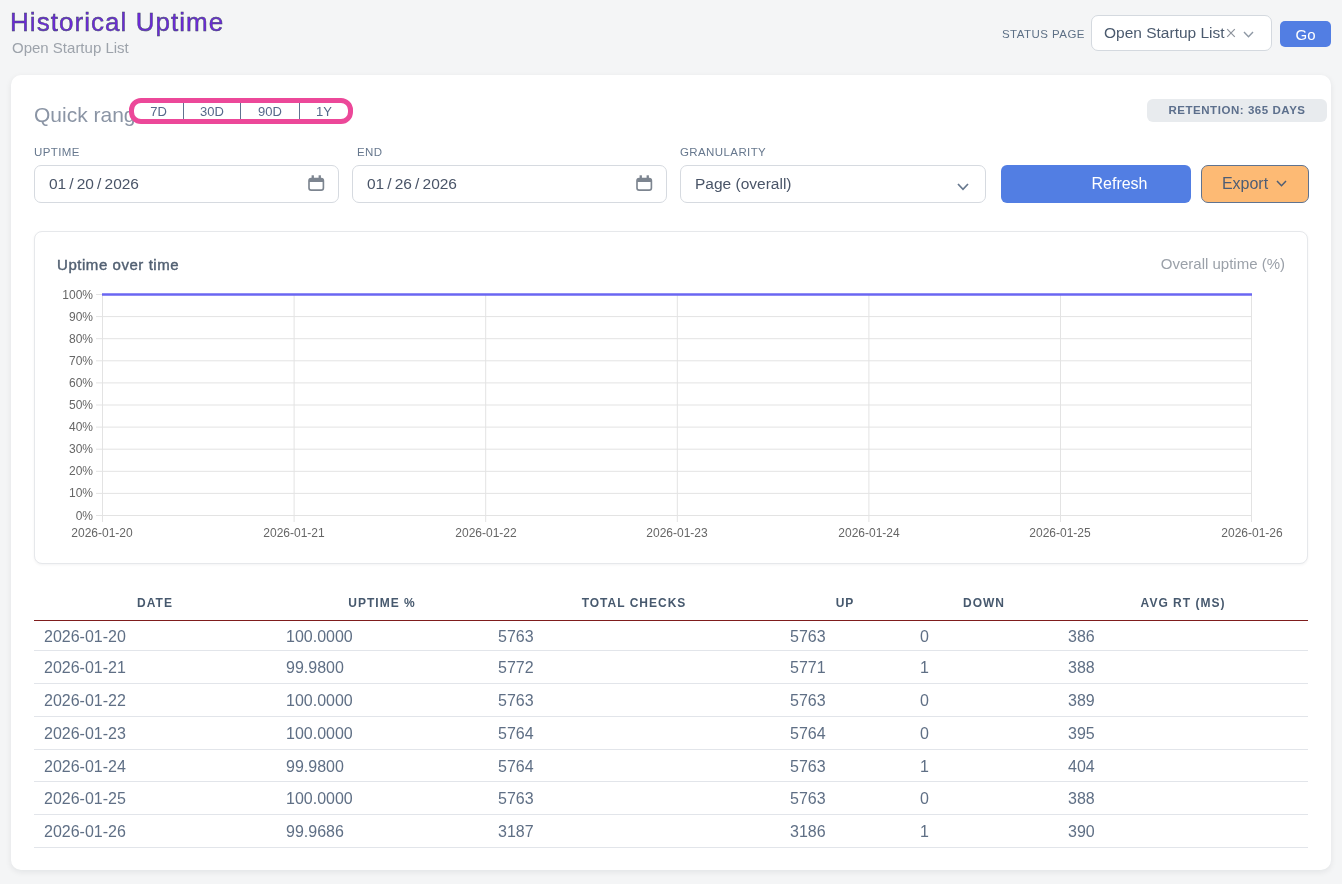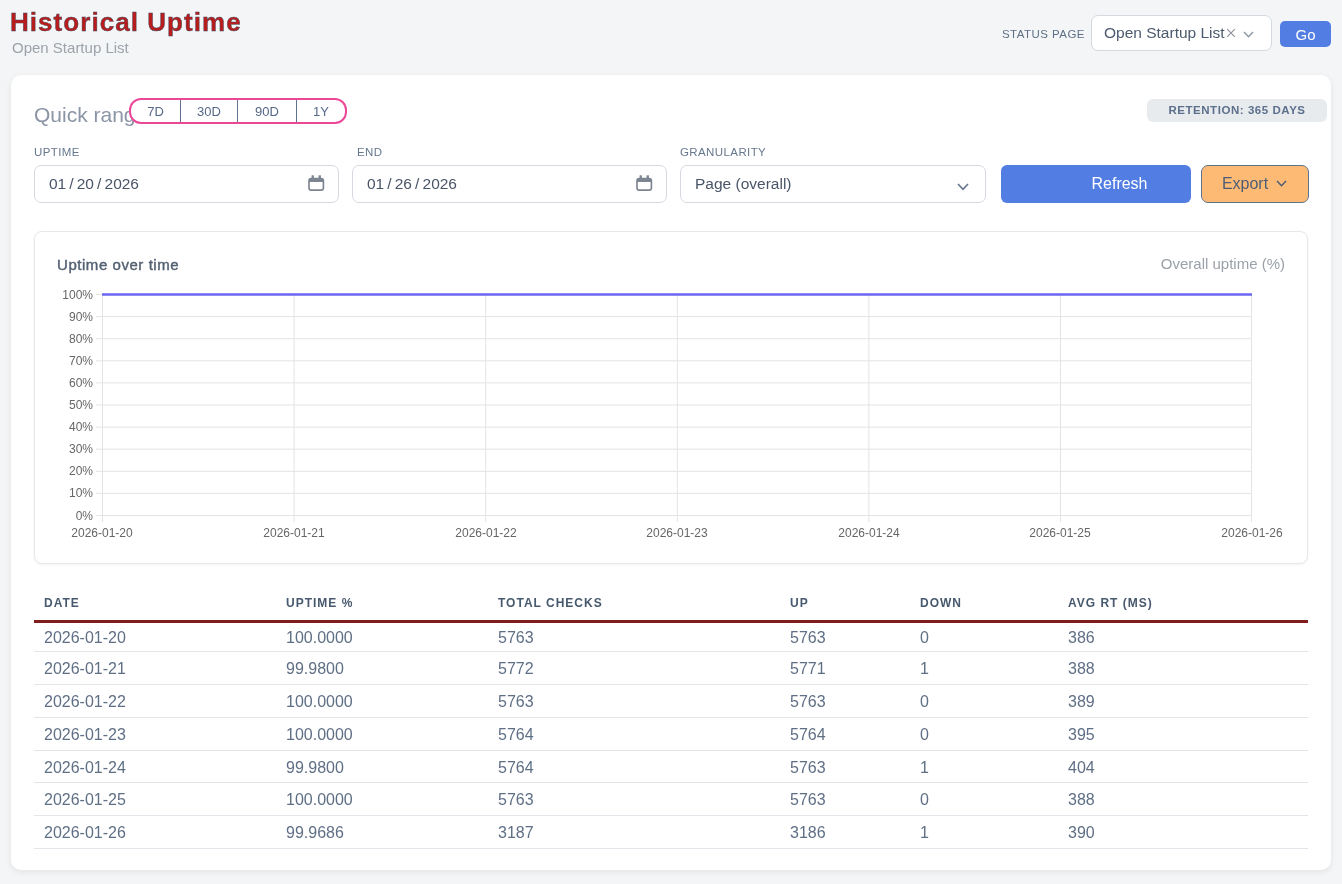--- a/index.html
+++ b/index.html
@@ -1,46 +1,46 @@
 <!DOCTYPE html>
 <html><head>
 <meta charset="utf-8">
 <style>
   * { margin:0; padding:0; box-sizing:border-box; }
   html,body { width:1342px; height:884px; background:#f4f5f6; font-family:"Liberation Sans", sans-serif; position:relative; overflow:hidden; }
   .abs { position:absolute; }
 
-  h1 { left:10px; top:7px; font-size:26px; font-weight:700; letter-spacing:1.05px; -webkit-text-stroke:0.45px #3f4e64; color:#b91c1c; }
+  h1 { left:10px; top:7px; font-size:26px; font-weight:400; letter-spacing:1.05px; -webkit-text-stroke:0.45px #3f4e64; color:#6d28d9; }
   .subtitle { left:12px; top:39px; font-size:15px; color:#9da3ab; }
 
   .sp-label { top:28px; left:1002px; font-size:11.5px; color:#5d7086; letter-spacing:0.45px; }
   .sp-select { left:1091px; top:15px; width:181px; height:36px; background:#fff; border:1px solid #d4d9df; border-radius:7px; display:flex; align-items:center; padding-left:12px; }
   .sp-select .txt { font-size:15.5px; color:#4b5a6e; }
   .go { left:1280px; top:21px; width:51px; height:26px; background:#527ee3; border-radius:5px; color:#fff; font-size:15px; display:flex; align-items:center; justify-content:center; }
 
   .card { left:11px; top:75px; width:1320px; height:795px; background:#fff; border-radius:10px; box-shadow:0 2px 6px rgba(16,24,40,.08); }
 
   .qr-label { left:34px; top:103px; font-size:21px; color:#8b95a5; }
-  .btn-group { left:129px; top:98px; height:26px; display:flex; border:2px solid #ec4899; border-radius:12px; overflow:hidden; background:#fff; }
+  .btn-group { left:129px; top:98px; height:26px; display:flex; border:5px solid #ec4899; border-radius:12px; overflow:hidden; background:#fff; }
   .btn-group .b { display:flex; align-items:center; justify-content:center; font-size:13px; color:#55688a; border-left:1px solid #5f7390; }
   .btn-group .b:first-child { border-left:none; }
 
   .badge { top:98.5px; left:1147px; width:180px; height:23px; background:#e8ebee; border-radius:6px; display:flex; align-items:center; justify-content:center; font-size:11.5px; font-weight:700; letter-spacing:0.55px; color:#5c6f8c; }
 
   .flabel { font-size:11.5px; color:#67788e; letter-spacing:0.4px; }
   .input { top:164.5px; height:38px; background:#fff; border:1px solid #d6dae0; border-radius:7px; display:flex; align-items:center; padding:0 14px; font-size:15.5px; color:#4a5568; }
   .refresh { left:1001px; top:164.5px; width:190px; height:38px; background:#527ee3; border-radius:6px; color:#fff; font-size:16px; display:flex; align-items:center; justify-content:center;padding-left:47px; }
   .export { left:1200.5px; top:164.5px; width:108px; height:38px; background:#fdba74; border:1px solid #5f7390; border-radius:7px; color:#4d5d75; font-size:16px; display:flex; align-items:center; justify-content:center; gap:8px; }
 
   .chart-card { left:34px; top:231px; width:1274px; height:333px; background:#fff; border:1px solid #e6e8eb; border-radius:8px; box-shadow:0 1px 3px rgba(16,24,40,.05); }
   .chart-title { left:57px; top:256px; font-size:15px; font-weight:400; letter-spacing:0.55px; -webkit-text-stroke:0.4px #526072; color:#526072; }
   .chart-legend { top:255px; right:57px; font-size:15px; color:#9ba1a9; }
 
   table { position:absolute; left:34px; top:588px; width:1274px; border-collapse:collapse; table-layout:fixed; }
-  th { font-size:12px; font-weight:700; letter-spacing:1px; color:#47596e; text-align:left; padding:8px 10px 10px 10px; border-bottom:3px solid #7f1d1d; }
+  th { font-size:12px; font-weight:700; letter-spacing:1px; color:#47596e; text-align:center; padding:8px 10px 10px 10px; border-bottom:1px solid #7f1d1d; }
   td { font-size:16px; color:#5f6f85; padding:2px 10px 0 10px; height:32.75px; border-bottom:1px solid #e2e5ea; }
   tbody tr:first-child td { height:30.4px; }
 </style>
 </head>
 <body>
   <h1 class="abs">Historical Uptime</h1>
   <div class="abs subtitle">Open Startup List</div>
   <div class="abs sp-label">STATUS PAGE</div>
   <div class="abs sp-select">
     <span class="txt">Open Startup List</span>

